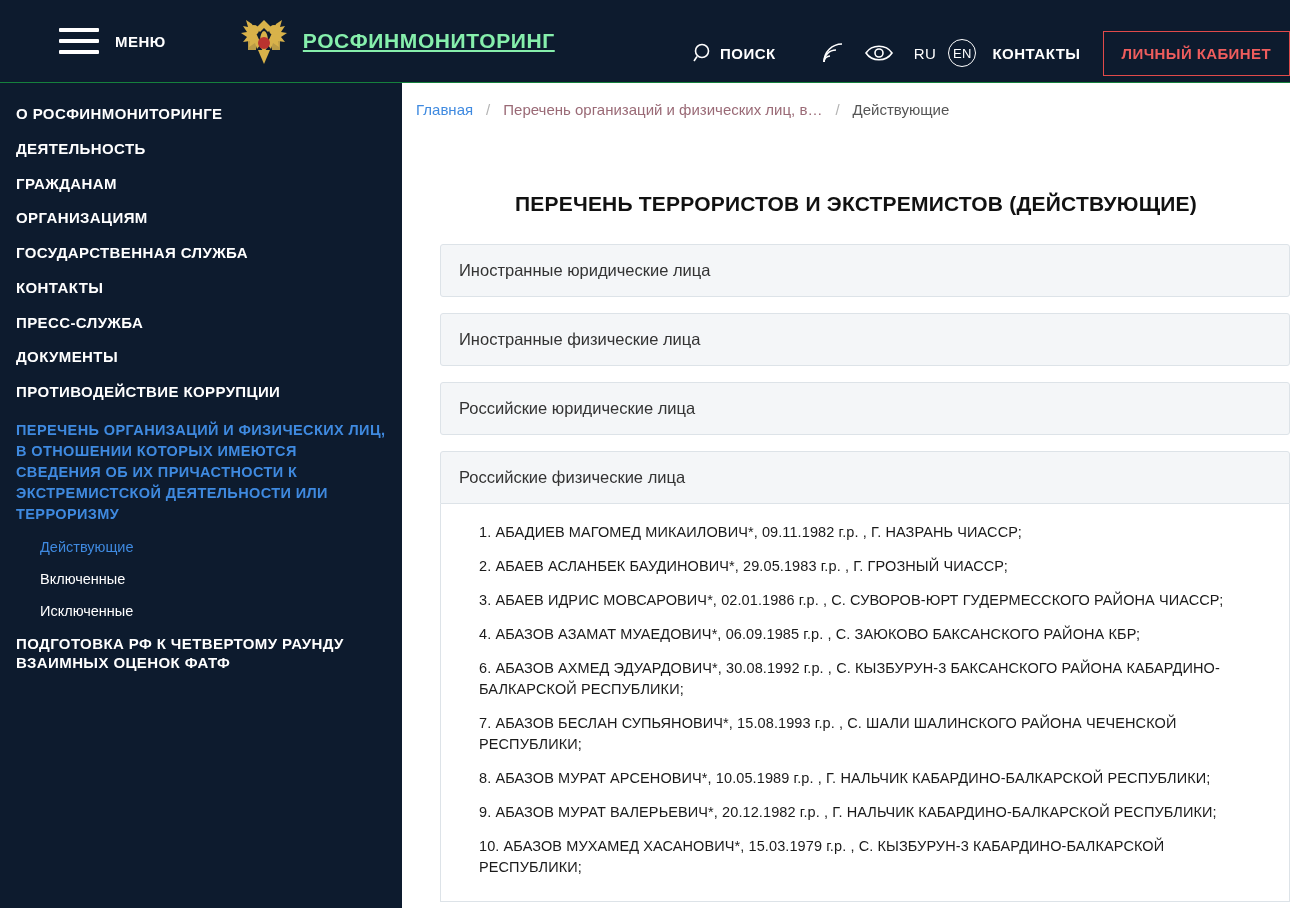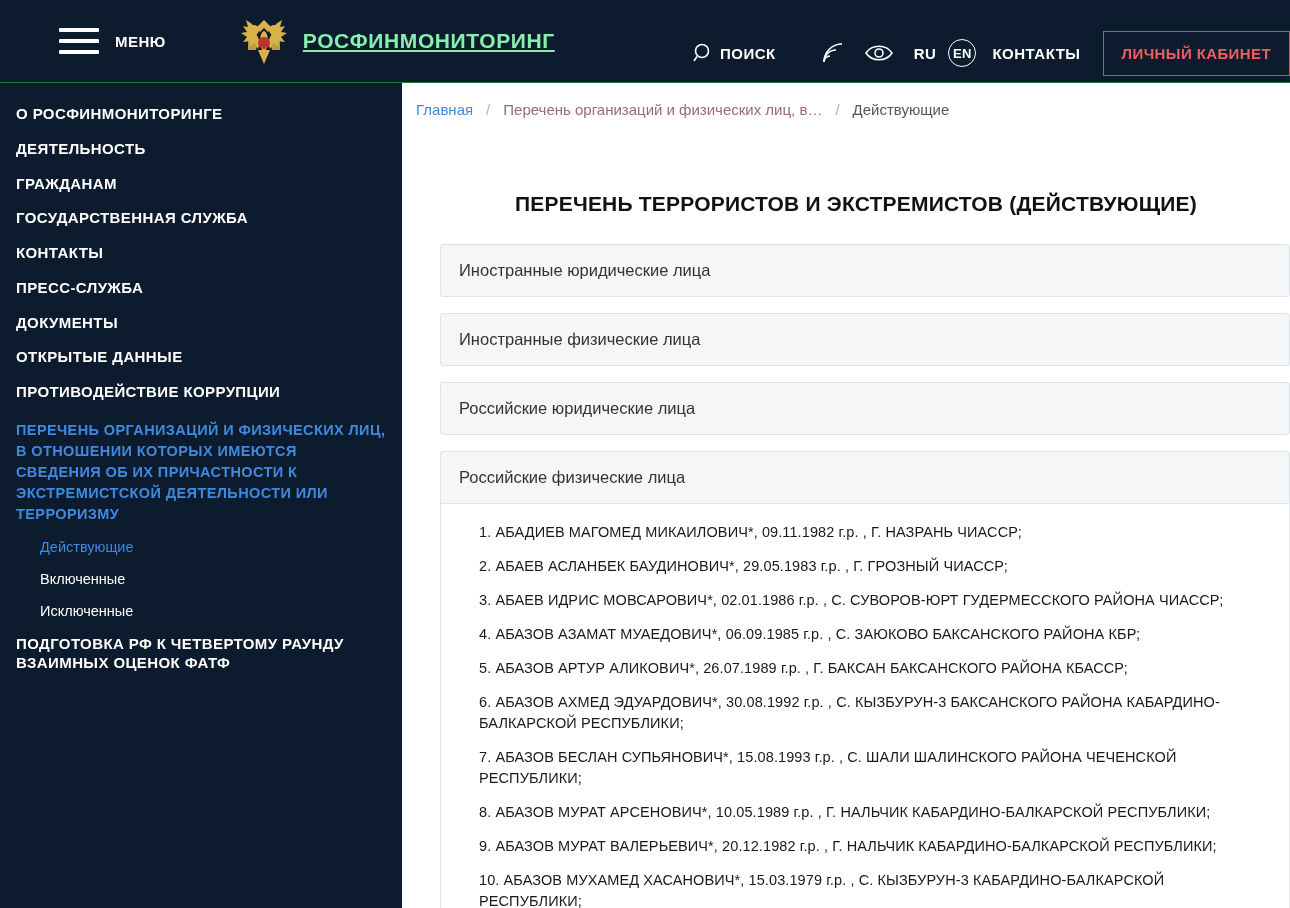--- a/index.html
+++ b/index.html
@@ -76,21 +76,21 @@
     font-size: 15px;
     font-weight: bold;
     letter-spacing: 0.5px;
     margin-left: 4px;
   }
   .rss-icon { width: 26px; height: 26px; margin-left: 44px; display:block; }
   .eye-icon { width: 30px; height: 22px; margin-left: 18px; display:block; }
   .lang {
     color: #ffffff;
     font-size: 15px;
-    font-weight: bold;
+    font-weight: normal;
     margin-left: 20px;
     letter-spacing: 0.5px;
   }
   .lang.circle {
     margin-left: 12px;
     width: 28px; height: 28px;
     border: 1.5px solid #ffffff;
     border-radius: 50%;
     display: flex; align-items: center; justify-content: center;
     font-size: 13px;
@@ -280,25 +280,25 @@
       <div class="cabinet-btn">ЛИЧНЫЙ КАБИНЕТ</div>
     </div>
   </div>
 
   <div class="body-wrap">
 
     <nav class="sidebar">
       <div class="nav-item">О РОСФИНМОНИТОРИНГЕ</div>
       <div class="nav-item">ДЕЯТЕЛЬНОСТЬ</div>
       <div class="nav-item">ГРАЖДАНАМ</div>
+      <div class="nav-item">ОРГАНИЗАЦИЯМ</div>
       <div class="nav-item">ГОСУДАРСТВЕННАЯ СЛУЖБА</div>
       <div class="nav-item">КОНТАКТЫ</div>
       <div class="nav-item">ПРЕСС-СЛУЖБА</div>
       <div class="nav-item">ДОКУМЕНТЫ</div>
-      <div class="nav-item">ОТКРЫТЫЕ ДАННЫЕ</div>
       <div class="nav-item">ПРОТИВОДЕЙСТВИЕ КОРРУПЦИИ</div>
       <div class="nav-item active-group">ПЕРЕЧЕНЬ ОРГАНИЗАЦИЙ И ФИЗИЧЕСКИХ ЛИЦ, В ОТНОШЕНИИ КОТОРЫХ ИМЕЮТСЯ СВЕДЕНИЯ ОБ ИХ ПРИЧАСТНОСТИ К ЭКСТРЕМИСТСКОЙ ДЕЯТЕЛЬНОСТИ ИЛИ ТЕРРОРИЗМУ</div>
       <div class="nav-sub current">Действующие</div>
       <div class="nav-sub">Включенные</div>
       <div class="nav-sub">Исключенные</div>
       <div class="nav-item">ПОДГОТОВКА РФ К ЧЕТВЕРТОМУ РАУНДУ ВЗАИМНЫХ ОЦЕНОК ФАТФ</div>
     </nav>
 
     <main class="main">
 
@@ -317,21 +317,20 @@
           <div class="acc-item">Иностранные юридические лица</div>
           <div class="acc-item">Иностранные физические лица</div>
           <div class="acc-item">Российские юридические лица</div>
           <div class="acc-item open">Российские физические лица</div>
 
           <div class="acc-panel">
             <div class="entry">1. АБАДИЕВ МАГОМЕД МИКАИЛОВИЧ*, 09.11.1982 г.р. , Г. НАЗРАНЬ ЧИАССР;</div>
             <div class="entry">2. АБАЕВ АСЛАНБЕК БАУДИНОВИЧ*, 29.05.1983 г.р. , Г. ГРОЗНЫЙ ЧИАССР;</div>
             <div class="entry">3. АБАЕВ ИДРИС МОВСАРОВИЧ*, 02.01.1986 г.р. , С. СУВОРОВ-ЮРТ ГУДЕРМЕССКОГО РАЙОНА ЧИАССР;</div>
             <div class="entry">4. АБАЗОВ АЗАМАТ МУАЕДОВИЧ*, 06.09.1985 г.р. , С. ЗАЮКОВО БАКСАНСКОГО РАЙОНА КБР;</div>
-            <div class="entry">5. АБАЗОВ АРТУР АЛИКОВИЧ*, 26.07.1989 г.р. , Г. БАКСАН БАКСАНСКОГО РАЙОНА КБАССР;</div>
             <div class="entry">6. АБАЗОВ АХМЕД ЭДУАРДОВИЧ*, 30.08.1992 г.р. , С. КЫЗБУРУН-3 БАКСАНСКОГО РАЙОНА КАБАРДИНО-БАЛКАРСКОЙ РЕСПУБЛИКИ;</div>
             <div class="entry">7. АБАЗОВ БЕСЛАН СУПЬЯНОВИЧ*, 15.08.1993 г.р. , С. ШАЛИ ШАЛИНСКОГО РАЙОНА ЧЕЧЕНСКОЙ РЕСПУБЛИКИ;</div>
             <div class="entry">8. АБАЗОВ МУРАТ АРСЕНОВИЧ*, 10.05.1989 г.р. , Г. НАЛЬЧИК КАБАРДИНО-БАЛКАРСКОЙ РЕСПУБЛИКИ;</div>
             <div class="entry">9. АБАЗОВ МУРАТ ВАЛЕРЬЕВИЧ*, 20.12.1982 г.р. , Г. НАЛЬЧИК КАБАРДИНО-БАЛКАРСКОЙ РЕСПУБЛИКИ;</div>
             <div class="entry">10. АБАЗОВ МУХАМЕД ХАСАНОВИЧ*, 15.03.1979 г.р. , С. КЫЗБУРУН-3 КАБАРДИНО-БАЛКАРСКОЙ РЕСПУБЛИКИ;</div>
 
           </div>
         </div>
       </div>
 

